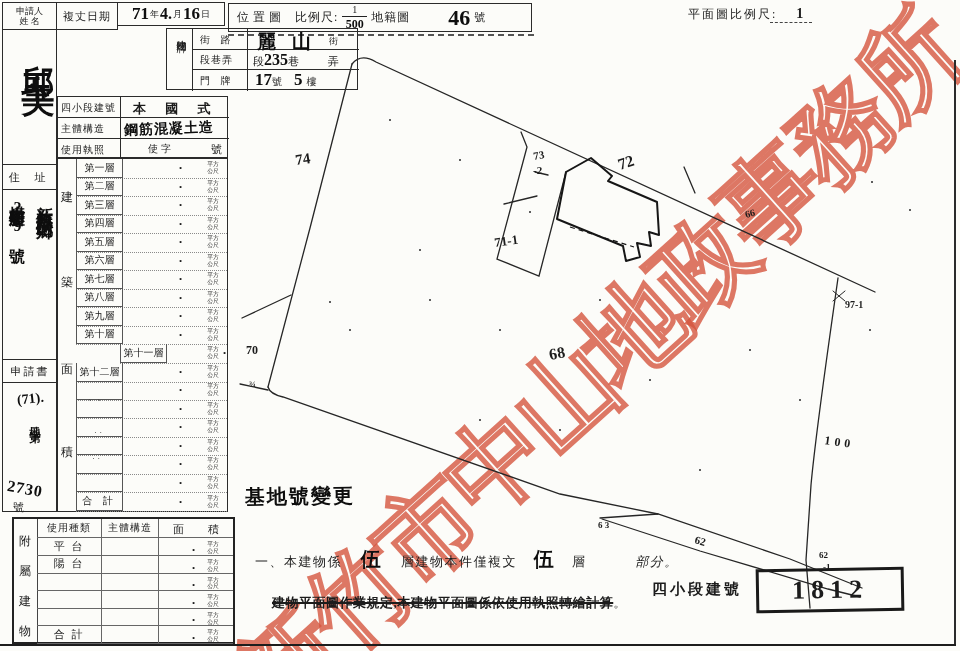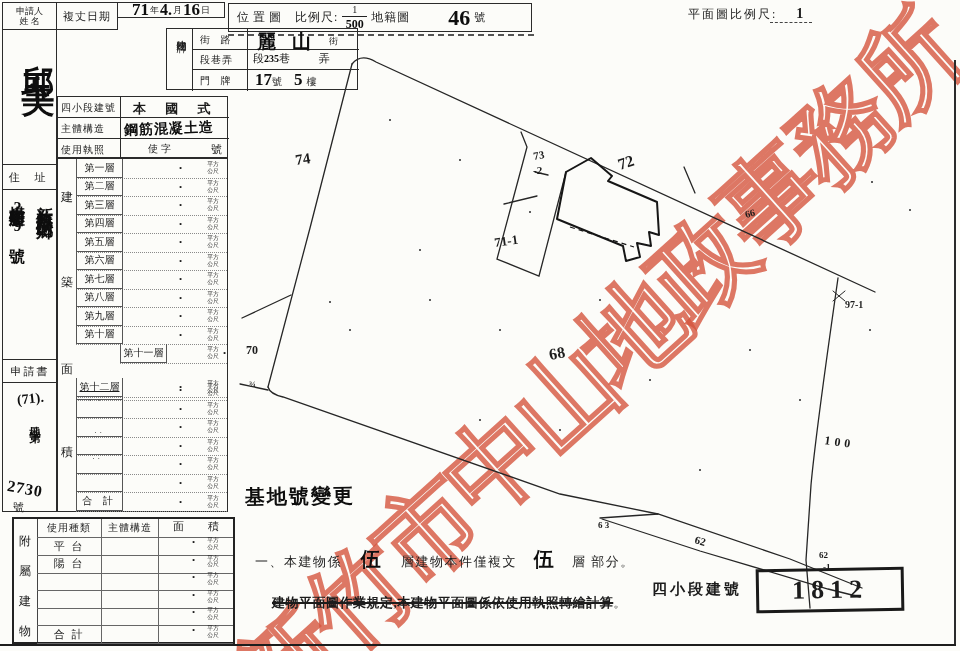--- a/index.html
+++ b/index.html
@@ -31,21 +31,21 @@
           border-bottom:1px solid #555;}
   .fdot{position:absolute;left:103px;font-size:9px;}
   .funit{position:absolute;right:2px;width:24px;font-size:6.5px;line-height:1.05;text-align:center;}
   .funit span{display:block;transform:scale(.9);}
   .fvlab{position:absolute;left:0;width:18px;text-align:center;font-size:12px;}
   .scrib{position:absolute;font-size:9px;color:#333;}
   
   #annex-table{position:absolute;left:12px;top:517px;width:223px;height:127px;
                border:2px solid #222;box-sizing:border-box;}
   .arow{position:absolute;left:23px;right:0;height:18px;border-bottom:1px solid #666;
-        display:flex;align-items:flex-start;}
+        display:flex;align-items:flex-end;}
   .alabel{width:65px;text-align:center;font-size:11px;letter-spacing:2px;border-right:1px solid #666;height:100%;
           display:flex;align-items:center;justify-content:center;box-sizing:border-box;}
   .astruct{width:57px;height:100%;border-right:1px solid #666;box-sizing:border-box;}
   .adot{position:absolute;left:155px;font-size:9px;}
   .aunit{position:absolute;right:8px;width:24px;font-size:6.5px;line-height:1.05;text-align:center;}
   .aunit span{display:block;transform:scale(.9);}
   
   .note{position:absolute;font-size:13px;letter-spacing:1.5px;white-space:nowrap;}
   .struck{text-decoration:line-through;text-decoration-thickness:2px;font-weight:bold;letter-spacing:.5px;}
   svg text{font-family:"Liberation Serif","DejaVu Serif",serif;fill:#1c1c1c;}
@@ -130,21 +130,21 @@
   <div class="abs" style="left:954px;top:60px;width:0;height:586px;border-left:2px solid #2b2b2b;"></div>
   <div class="abs" style="left:0;top:644px;width:956px;height:0;border-top:2px solid #1d1d1d;"></div>
 
   <div class="cell" style="left:2px;top:2px;width:55px;height:28px;flex-direction:column;line-height:1.15;">
     <span style="font-size:9px;">申請人</span>
     <span style="font-size:9px;">姓 名</span>
   </div>
   <div class="cell lbl" style="left:56px;top:2px;width:62px;height:28px;">
     <span>複丈日期</span>
   </div>
-  <div class="cell" style="left:117px;top:2px;width:108px;height:16px;gap:1px;">
+  <div class="cell" style="left:117px;top:2px;width:108px;height:24px;gap:1px;">
     <span class="hand" style="font-size:17px;">71</span>
     <span style="font-size:9px;">年</span>
     <span class="hand" style="font-size:16px;">4.</span>
     <span style="font-size:9px;">月</span>
     <span class="hand" style="font-size:17px;">16</span>
     <span style="font-size:9px;">日</span>
   </div>
 
   <div class="cell" style="left:228px;top:3px;width:304px;height:29px;justify-content:flex-start;padding:0 8px;">
     <span class="lbl" style="letter-spacing:4px;font-size:12px;">位置圖</span>
@@ -187,21 +187,21 @@
     <div class="abs vtext" style="left:7px;top:3px;font-size:10px;height:56px;letter-spacing:1px;">建物門牌</div>
     <div class="abs" style="left:25px;top:0;width:0;height:62px;border-left:1px solid #2b2b2b;"></div>
     <div class="abs" style="left:80px;top:0;width:0;height:62px;border-left:1px solid #2b2b2b;"></div>
     <div class="abs" style="left:25px;top:20px;width:167px;border-top:1px solid #2b2b2b;"></div>
     <div class="abs" style="left:25px;top:40px;width:167px;border-top:1px solid #2b2b2b;"></div>
     <div class="abs" style="left:33px;top:4px;font-size:10px;letter-spacing:4px;">街 路</div>
     <div class="abs hand" style="left:90px;top:0;font-size:19px;letter-spacing:16px;">麗山</div>
     <div class="abs" style="left:162px;top:6px;font-size:9px;">街</div>
     <div class="abs" style="left:33px;top:24px;font-size:10px;letter-spacing:1px;">段巷弄</div>
     <div class="abs" style="left:86px;top:22px;font-size:11px;">
-      <span>段</span><span class="hand" style="font-size:10px;">235</span><span>巷</span>
+      <span>段</span><span class="hand" style="font-size:16px;">235</span><span>巷</span>
       <span style="margin-left:26px;">弄</span>
     </div>
     <div class="abs" style="left:33px;top:45px;font-size:10px;letter-spacing:4px;">門 牌</div>
     <div class="abs" style="left:88px;top:41px;">
       <span class="hand" style="font-size:17px;">17</span><span style="font-size:10px;">號</span>
       <span class="hand" style="font-size:17px;margin-left:8px;">5</span><span style="font-size:10px;margin-left:4px;">樓</span>
     </div>
   </div>
 
   <div class="abs bordered" style="left:57px;top:96px;width:171px;height:62px;">
@@ -303,21 +303,21 @@
         </div>
       </div>
       <div class="frow" style="top: 185px; margin-left: 44px;">
         <div class="flabel">第十一層</div>
         <div class="fdot">•</div>
         <div class="funit">
           <span>平方</span>
           <span>公尺</span>
         </div>
       </div>
-      <div class="frow" style="top: 219px; text-decoration: underline;">
+      <div class="frow" style="top: 204px;">
         <div class="flabel">第十二層</div>
         <div class="fdot">•</div>
         <div class="funit">
           <span>平方</span>
           <span>公尺</span>
         </div>
       </div>
       <div class="frow" style="top: 222px;">
         <div class="flabel"></div>
         <div class="fdot">•</div>
@@ -450,21 +450,21 @@
     </div>
 
   <div class="abs hand" style="left:245px;top:483px;font-size:20px;letter-spacing:2px;transform:rotate(-1deg);">基地號變更</div>
 
   <div class="note" style="left:255px;top:546px;">
     <span>一、本建物係</span>
     <span class="hand" style="font-size:20px;margin:0 14px;">伍</span>
     <span>層建物本件僅複文</span>
     <span class="hand" style="font-size:20px;margin:0 12px;">伍</span>
     <span>層</span>
-    <span style="">部分。</span>
+    <span style="margin-left:44px;font-style:italic;">部分。</span>
   </div>
 
   <div class="note" style="left:272px;top:594px;">
     <span class="struck">建物平面圖作業規定,本建物平面圖係依使用執照轉繪計算</span><span>。</span>
   </div>
 
 
   <div class="abs" style="left:652px;top:580px;font-size:15px;letter-spacing:3px;font-weight:bold;">四小段建號</div>
   <div class="abs" style="left:756px;top:568px;width:148px;height:44px;border:3px solid #1a1a1a;box-sizing:border-box;
               display:flex;align-items:center;justify-content:center;transform:rotate(-1deg);">

